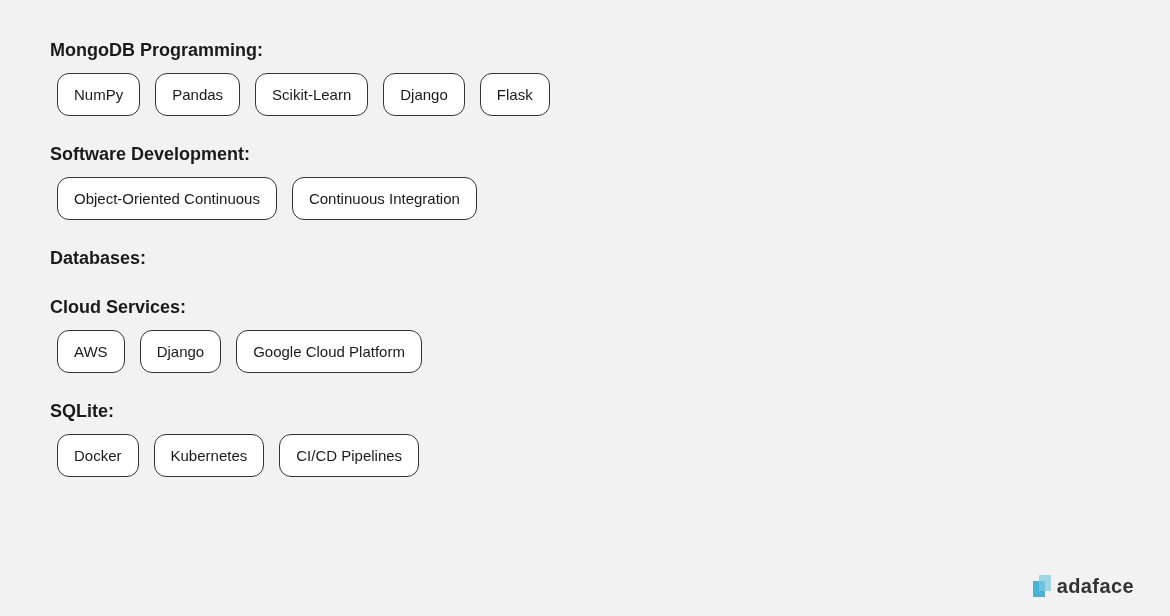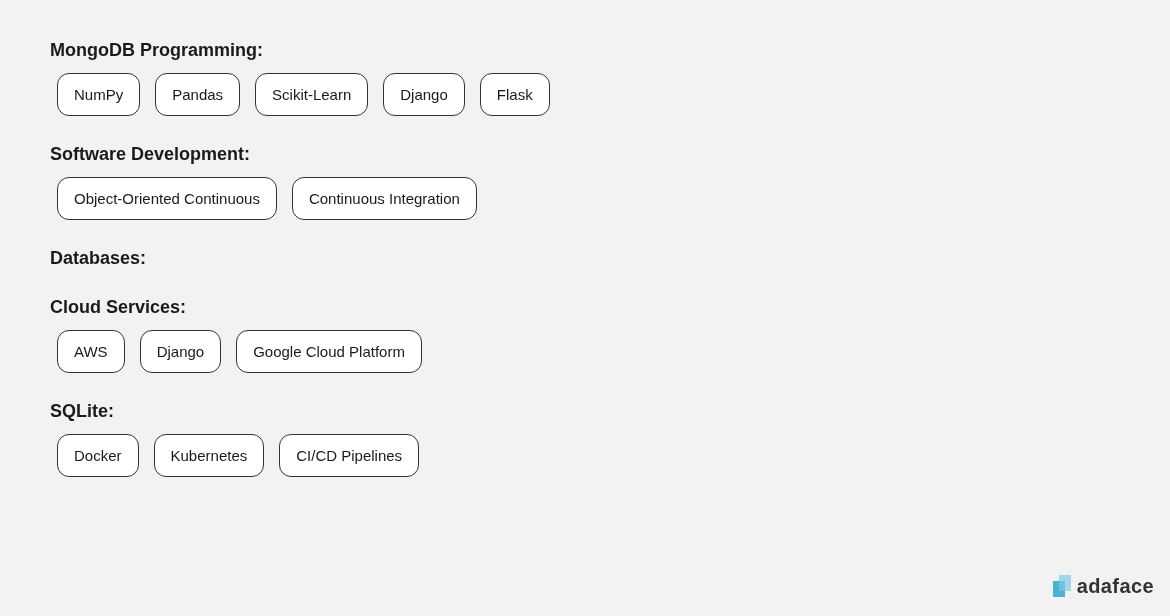--- a/index.html
+++ b/index.html
@@ -46,21 +46,21 @@
       border-radius: 12px;
       font-size: 15px;
       color: #1a1a1a;
       white-space: nowrap;
       margin-left: 7px;
     }
 
     .branding {
       position: absolute;
       bottom: 18px;
-      right: 16px;
+      right: 36px;
       display: flex;
       align-items: flex-start;
       gap: 6px;
     }
 
     .brand-icon {
       width: 18px;
       height: 22px;
     }
 

